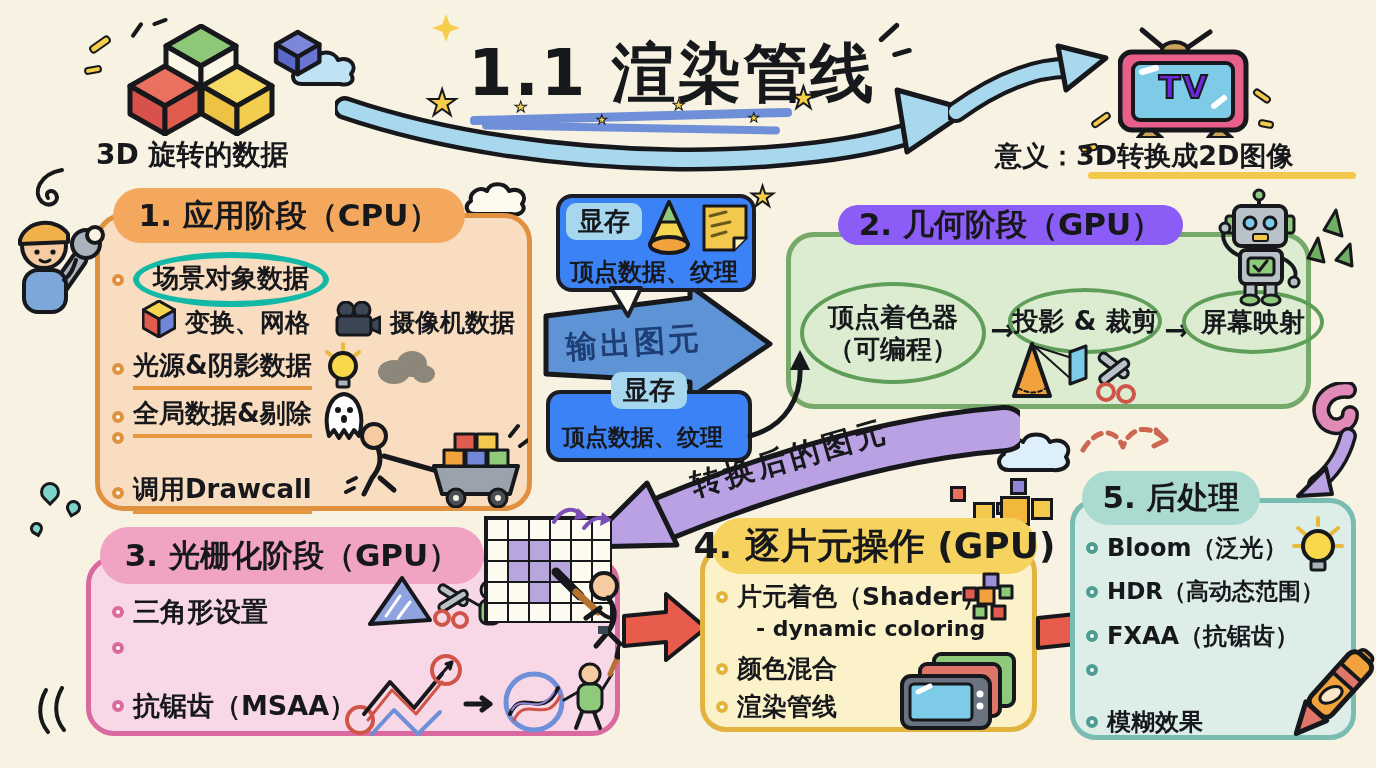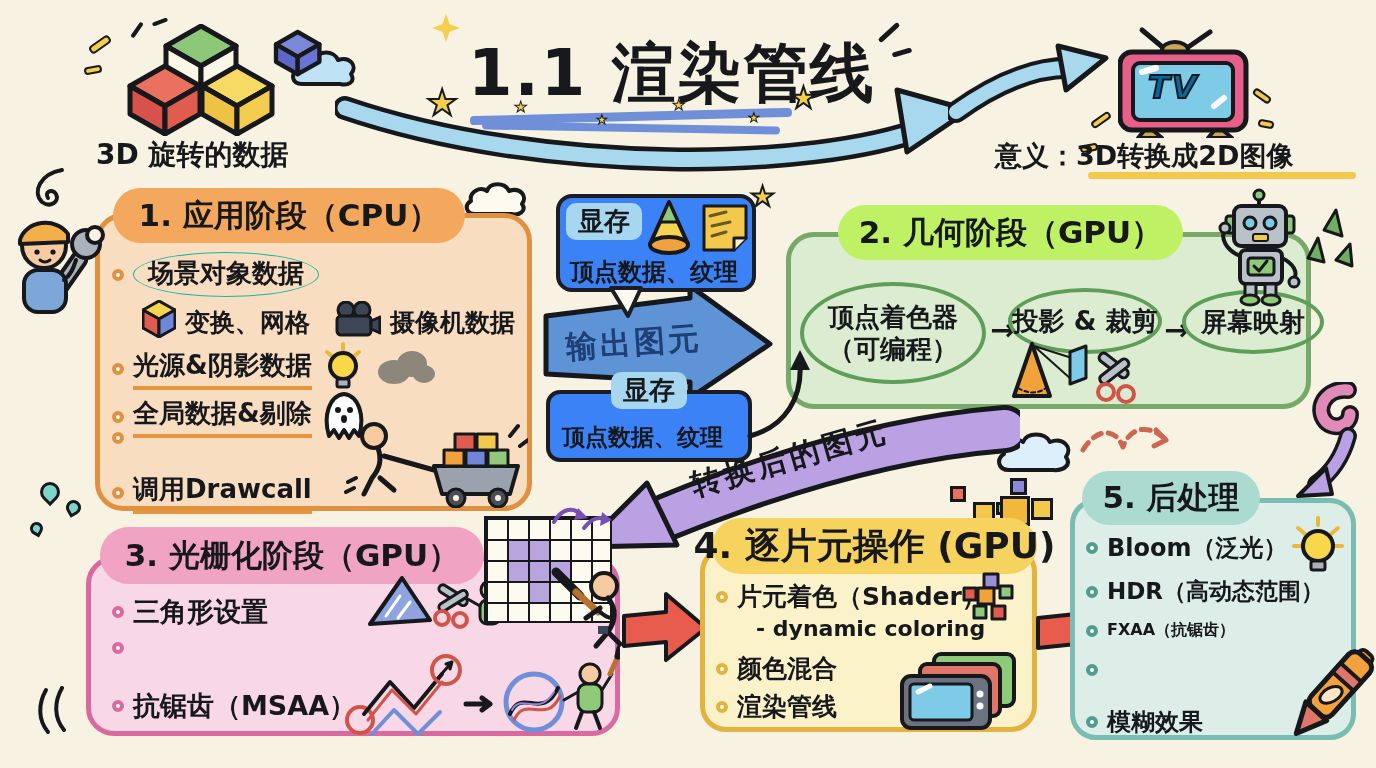--- a/index.html
+++ b/index.html
@@ -8,21 +8,21 @@
 svg * { stroke-linejoin:round; stroke-linecap:round; }
 .abs { position:absolute; }
 .t { position:absolute; font-weight:bold; color:#17181c; white-space:nowrap; }
 .row { position:absolute; display:flex; align-items:center; gap:9px; font-weight:bold; color:#17181c; white-space:nowrap; }
 .dot { width:12px; height:12px; border-radius:50%; background:#fffdf5; flex:none; }
 .d-orange { border:4px solid #e0913f; }
 .d-pink { border:4px solid #d9699f; }
 .d-yellow { border:4px solid #e3b33f; }
 .d-teal { border:4px solid #4f9d92; }
 .ul-orange { border-bottom:4px solid #e8953f; padding-bottom:3px; }
-.circ-orange { border:1px solid #14b8a6; border-radius:50%; padding:3px 14px 5px; }
+.circ-orange { border:6px solid #14b8a6; border-radius:50%; padding:3px 14px 5px; }
 .stage-box { position:absolute; }
 .pill-head { position:absolute; display:flex; align-items:center; justify-content:center; font-weight:bold; color:#17181c; border-radius:30px; white-space:nowrap; }
 .bubble { position:absolute; background:#3b82f6; border:4px solid #1c1d22; }
 .vtag { background:#a6d7ef; border-radius:10px; padding:1px 12px; font-weight:bold; color:#17181c; }
 .oval { position:absolute; border:4px solid #5f9e58; border-radius:50%; display:flex; flex-direction:column; align-items:center; justify-content:center; font-weight:bold; text-align:center; line-height:1.25; }
 .sq { position:absolute; border:3px solid #17181c; }
 .star5 { position:absolute; color:#f5cf49; -webkit-text-stroke:2px #17181c; font-weight:bold; }
 .sparkle { position:absolute; background:#f5cf49; clip-path:polygon(50% 0,63% 37%,100% 50%,63% 63%,50% 100%,37% 63%,0 50%,37% 37%); }
 .dash { position:absolute; border-radius:4px; }
 .drop { position:absolute; background:#7fd4c9; border:3px solid #17181c; border-radius:50% 50% 50% 0; }
@@ -138,21 +138,21 @@
     <path d="M48,24 L24,4 M66,24 L92,6" stroke="#17181c" stroke-width="5"></path>
     <ellipse cx="57" cy="24" rx="13" ry="8" fill="#caa55a" stroke="#17181c" stroke-width="4"></ellipse>
     <polygon points="30,100 44,112 20,112" fill="#caa55a" stroke="#17181c" stroke-width="4"></polygon>
     <polygon points="100,100 114,112 90,112" fill="#caa55a" stroke="#17181c" stroke-width="4"></polygon>
     <rect x="2" y="26" width="126" height="78" rx="12" fill="#e8608a" stroke="#17181c" stroke-width="5"></rect>
     <rect x="15" y="37" width="100" height="57" rx="7" fill="#7ecbe8" stroke="#17181c" stroke-width="4"></rect>
     <path d="M24,46 L38,42" stroke="#ffffff" stroke-width="6"></path>
     <path d="M96,80 L106,72" stroke="#ffffff" stroke-width="6"></path>
   </svg>
 </div>
-<div class="t" style="left:1148px; top:68px; width:72px; text-align:left; font-size:32px; color:#0369a1; -webkit-text-stroke:2px #17181c; letter-spacing:2px;font-style:italic;">TV</div>
+<div class="t" style="left:1148px; top:68px; width:72px; text-align:center; font-size:32px; color:#6d28d9; -webkit-text-stroke:2px #17181c; letter-spacing:2px;">TV</div>
 <div class="dash" style="left:1090px; top:116px; width:22px; height:8px; background:#f2c94c; transform:rotate(-35deg); border:2px solid #17181c;"></div>
 <div class="dash" style="left:1080px; top:144px; width:18px; height:8px; background:#f2c94c; transform:rotate(-10deg); border:2px solid #17181c;"></div>
 <div class="dash" style="left:1252px; top:92px; width:20px; height:8px; background:#f2c94c; transform:rotate(35deg); border:2px solid #17181c;"></div>
 <div class="dash" style="left:1258px; top:120px; width:16px; height:8px; background:#f2c94c; transform:rotate(10deg); border:2px solid #17181c;"></div>
 
 <div class="t" style="left:995px; top:138px; font-size:27px;">意义：3D转换成2D图像</div>
 <div class="dash" style="left:1088px; top:172px; width:268px; height:7px; background:#f2c94c;"></div>
 
 <div class="stage-box" style="left:95px; top:213px; width:437px; height:298px; background:#f9ddc1; border:5px solid #e0913f; border-radius:28px;"></div>
 <div class="pill-head" style="left:113px; top:188px; width:352px; height:55px; background:#f4a85e; font-size:31px;">1. 应用阶段（CPU）</div>
@@ -262,21 +262,21 @@
       </svg></span>
   <span class="t" style="left:10px; top:58px; font-size:24px;">顶点数据、纹理</span>
 </div>
 <div class="abs" style="left:608px; top:286px;">
   <svg width="38" height="34" viewBox="0 0 38 34">
       <polygon points="3,2 33,2 20,30" fill="#fdfbf0" stroke="#1c1d22" stroke-width="4"></polygon>
     </svg>
 </div>
 
 <div class="stage-box" style="left:786px; top:232px; width:525px; height:177px; background:#dcecd1; border:5px solid #76a96a; border-radius:28px;"></div>
-<div class="pill-head" style="left:838px; top:205px; width:345px; height:55px; background:#bef264; font-size:31px;">2. 几何阶段（GPU）</div>
+<div class="pill-head" style="left:838px; top:205px; width:345px; height:40px; background:#8b5cf6; font-size:31px;">2. 几何阶段（GPU）</div>
 <div class="oval" style="left:800px; top:282px; width:186px; height:102px; font-size:26px;">
   <span>顶点着色器</span>
   <span>（可编程）</span>
 </div>
 <div class="t" style="left:990px; top:312px; font-size:30px;">→</div>
 <div class="oval" style="left:1008px; top:288px; width:154px; height:66px; font-size:26px;">
   <span>投影 &amp; 裁剪</span>
 </div>
 <div class="t" style="left:1164px; top:312px; font-size:30px;">→</div>
 <div class="oval" style="left:1182px; top:290px; width:142px; height:64px; font-size:26px;">
@@ -495,21 +495,21 @@
   <svg width="56" height="60" viewBox="0 0 56 60">
       <path d="M8,12 L15,18 M48,12 L41,18 M28,2 L28,9 M4,30 L12,30 M52,30 L44,30" stroke="#e8b93a" stroke-width="4"></path>
       <circle cx="28" cy="30" r="15" fill="#f7d84a" stroke="#17181c" stroke-width="4"></circle>
       <rect x="21" y="45" width="14" height="9" rx="2" fill="#aab3bb" stroke="#17181c" stroke-width="3"></rect>
     </svg>
 </div>
 <div class="row" style="left:1086px; top:576px; font-size:23px;">
   <span class="dot d-teal"></span>
   <span>HDR（高动态范围）</span>
 </div>
-<div class="row" style="left:1086px; top:620px; font-size:16px;">
+<div class="row" style="left:1086px; top:620px; font-size:24px;">
   <span class="dot d-teal"></span>
   <span>FXAA（抗锯齿）</span>
 </div>
 <div class="row" style="left:1086px; top:664px; font-size:24px;">
   <span class="dot d-teal"></span>
 </div>
 <div class="row" style="left:1086px; top:706px; font-size:24px;">
   <span class="dot d-teal"></span>
   <span>模糊效果</span>
 </div>

